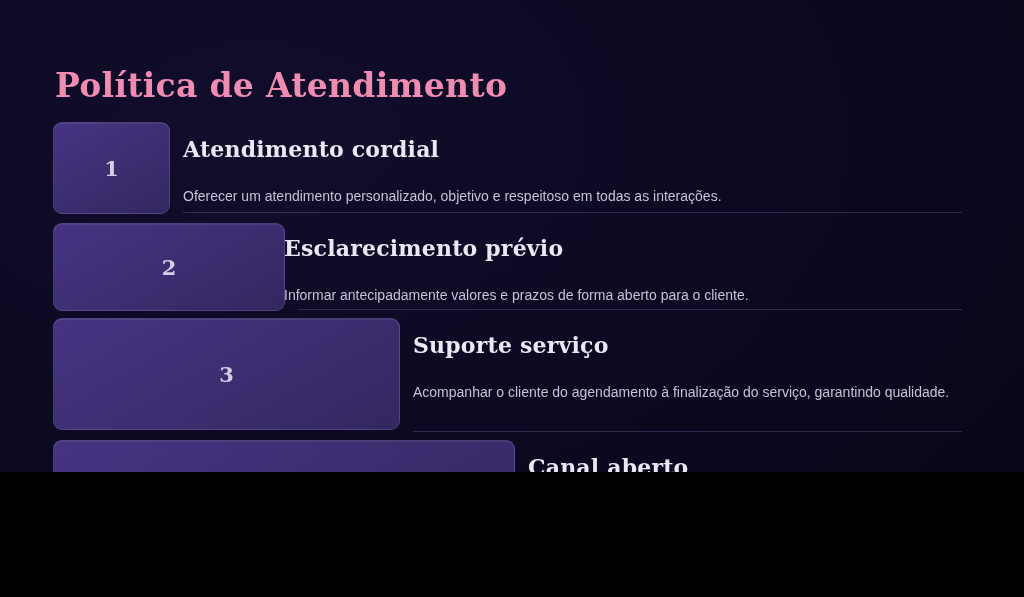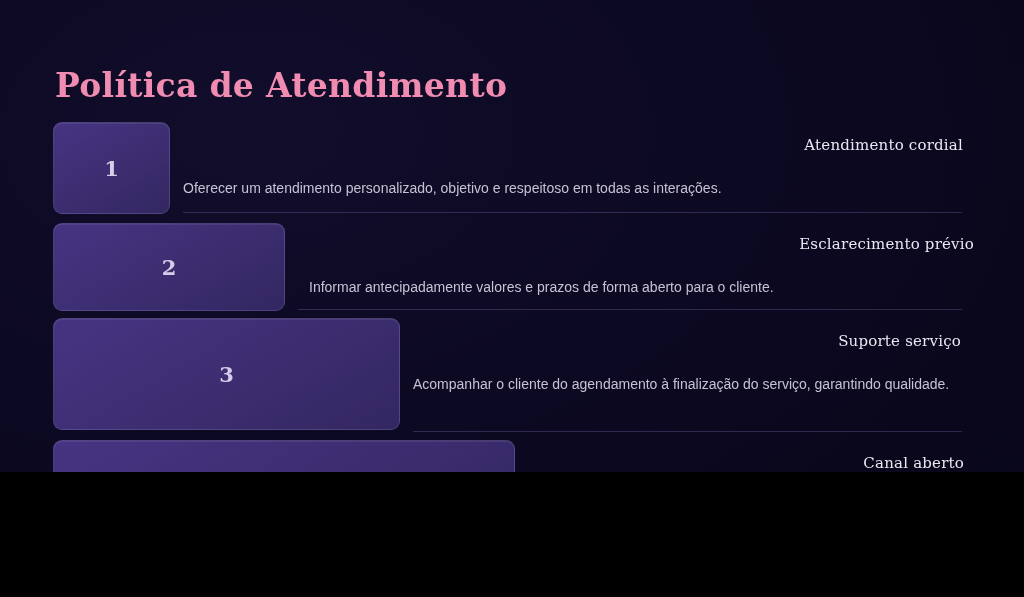--- a/index.html
+++ b/index.html
@@ -38,34 +38,33 @@
     color: #d6cde8;
   }
   .card1 { left: 53px; top: 122px; width: 115px; height: 90px; }
   .card2 { left: 53px; top: 223px; width: 230px; height: 86px; }
   .card3 { left: 53px; top: 318px; width: 345px; height: 110px; }
   .card4 { left: 53px; top: 440px; width: 460px; height: 112px; }
   .content { position: absolute; }
   .content h3 {
     margin: 0;
     font-family: "DejaVu Serif", serif;
-    font-weight: 400;
-    font-size: 15px;
+    font-weight: 700;
+    font-size: 22px;
     letter-spacing: 0.2px;
     color: #ece7f2;
-    text-align: right;
   }
   .content p {
     margin: 22px 0 0 0;
     font-size: 14px;
     line-height: 25px;
     color: #c7c2d4;
   }
   .c1 { left: 183px; top: 136px; width: 780px; }
-  .c2 { left: 309px; top: 235px; width: 665px; }
+  .c2 { left: 284px; top: 235px; width: 665px; }
   .c3 { left: 413px; top: 332px; width: 548px; }
   .c4 { left: 528px; top: 454px; width: 436px; }
   .divider {
     position: absolute;
     height: 1px;
     right: 62px;
     background: rgba(142,130,200,0.28);
   }
   .d1 { left: 183px; top: 212px; }
   .d2 { left: 298px; top: 309px; }

